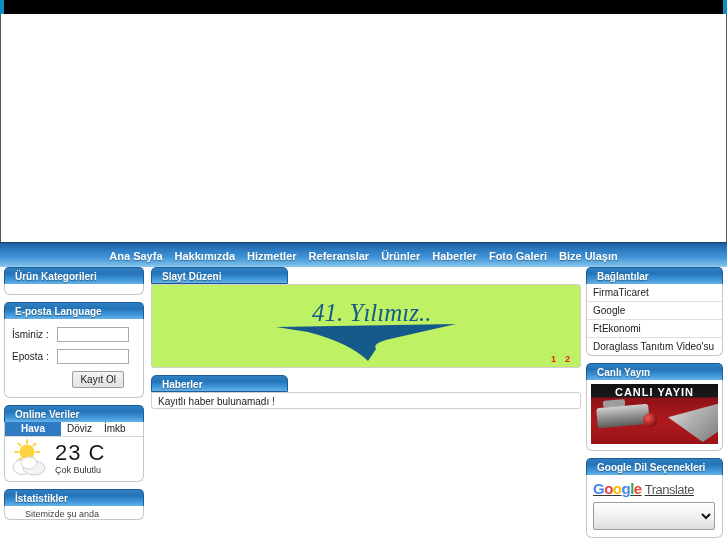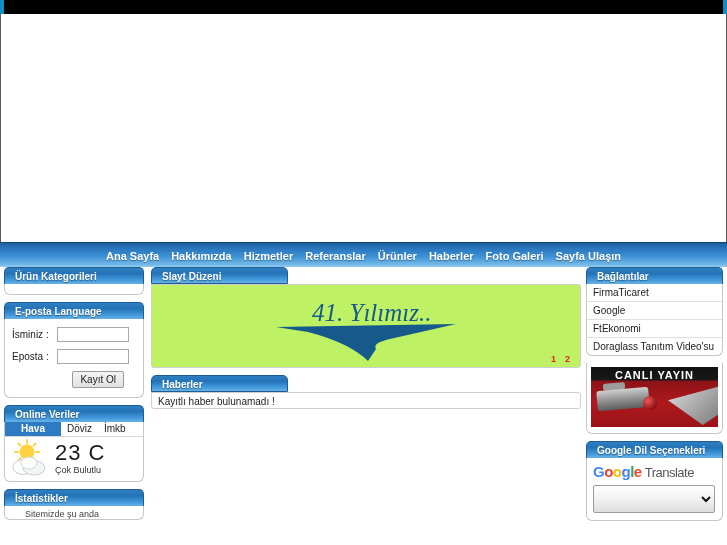--- a/index.html
+++ b/index.html
@@ -333,20 +333,21 @@
   }
 
   
   .gt-body { padding: 5px 6px 7px 6px; }
   .gt-logo {
     font-size: 15px;
     font-weight: bold;
     line-height: 17px;
     letter-spacing: -0.5px;
     margin-bottom: 4px;
+    text-decoration: underline;
   }
   .gt-logo .g1 { color: #4285F4; }
   .gt-logo .o1 { color: #EA4335; }
   .gt-logo .o2 { color: #FBBC05; }
   .gt-logo .g2 { color: #4285F4; }
   .gt-logo .l1 { color: #34A853; }
   .gt-logo .e1 { color: #EA4335; }
   .gt-logo .word {
     color: #555555;
     font-size: 13px;
@@ -380,21 +381,21 @@
 
   <div class="navbar">
     <div class="nav-items">
       <a class="nav-item">Ana Sayfa</a>
       <a class="nav-item">Hakkımızda</a>
       <a class="nav-item">Hizmetler</a>
       <a class="nav-item">Referanslar</a>
       <a class="nav-item">Ürünler</a>
       <a class="nav-item">Haberler</a>
       <a class="nav-item">Foto Galeri</a>
-      <a class="nav-item">Sayfa Ulaşın</a>
+      <a class="nav-item">Bize Ulaşın</a>
     </div>
   </div>
 
   <div class="content">
 
     <div class="col-left">
 
       <div class="panel">
         <div class="panel-head">Ürün Kategorileri</div>
         <div class="panel-body cat-body"></div>
@@ -492,20 +493,21 @@
         <div class="panel-head">Bağlantılar</div>
         <div class="panel-body links-body">
           <div class="link-row">FirmaTicaret</div>
           <div class="link-row">Google</div>
           <div class="link-row">FtEkonomi</div>
           <div class="link-row">Doraglass Tanıtım Video'su</div>
         </div>
       </div>
 
       <div class="panel">
+        <div class="panel-head">Canlı Yayın</div>
         <div class="panel-body canli-body">
           <div class="canli-banner">
             <div class="canli-title">CANLI YAYIN</div>
             <div class="cam-top"></div>
             <div class="cam-body"></div>
             <div class="cam-lens"></div>
             <div class="dish"></div>
           </div>
         </div>
       </div>

